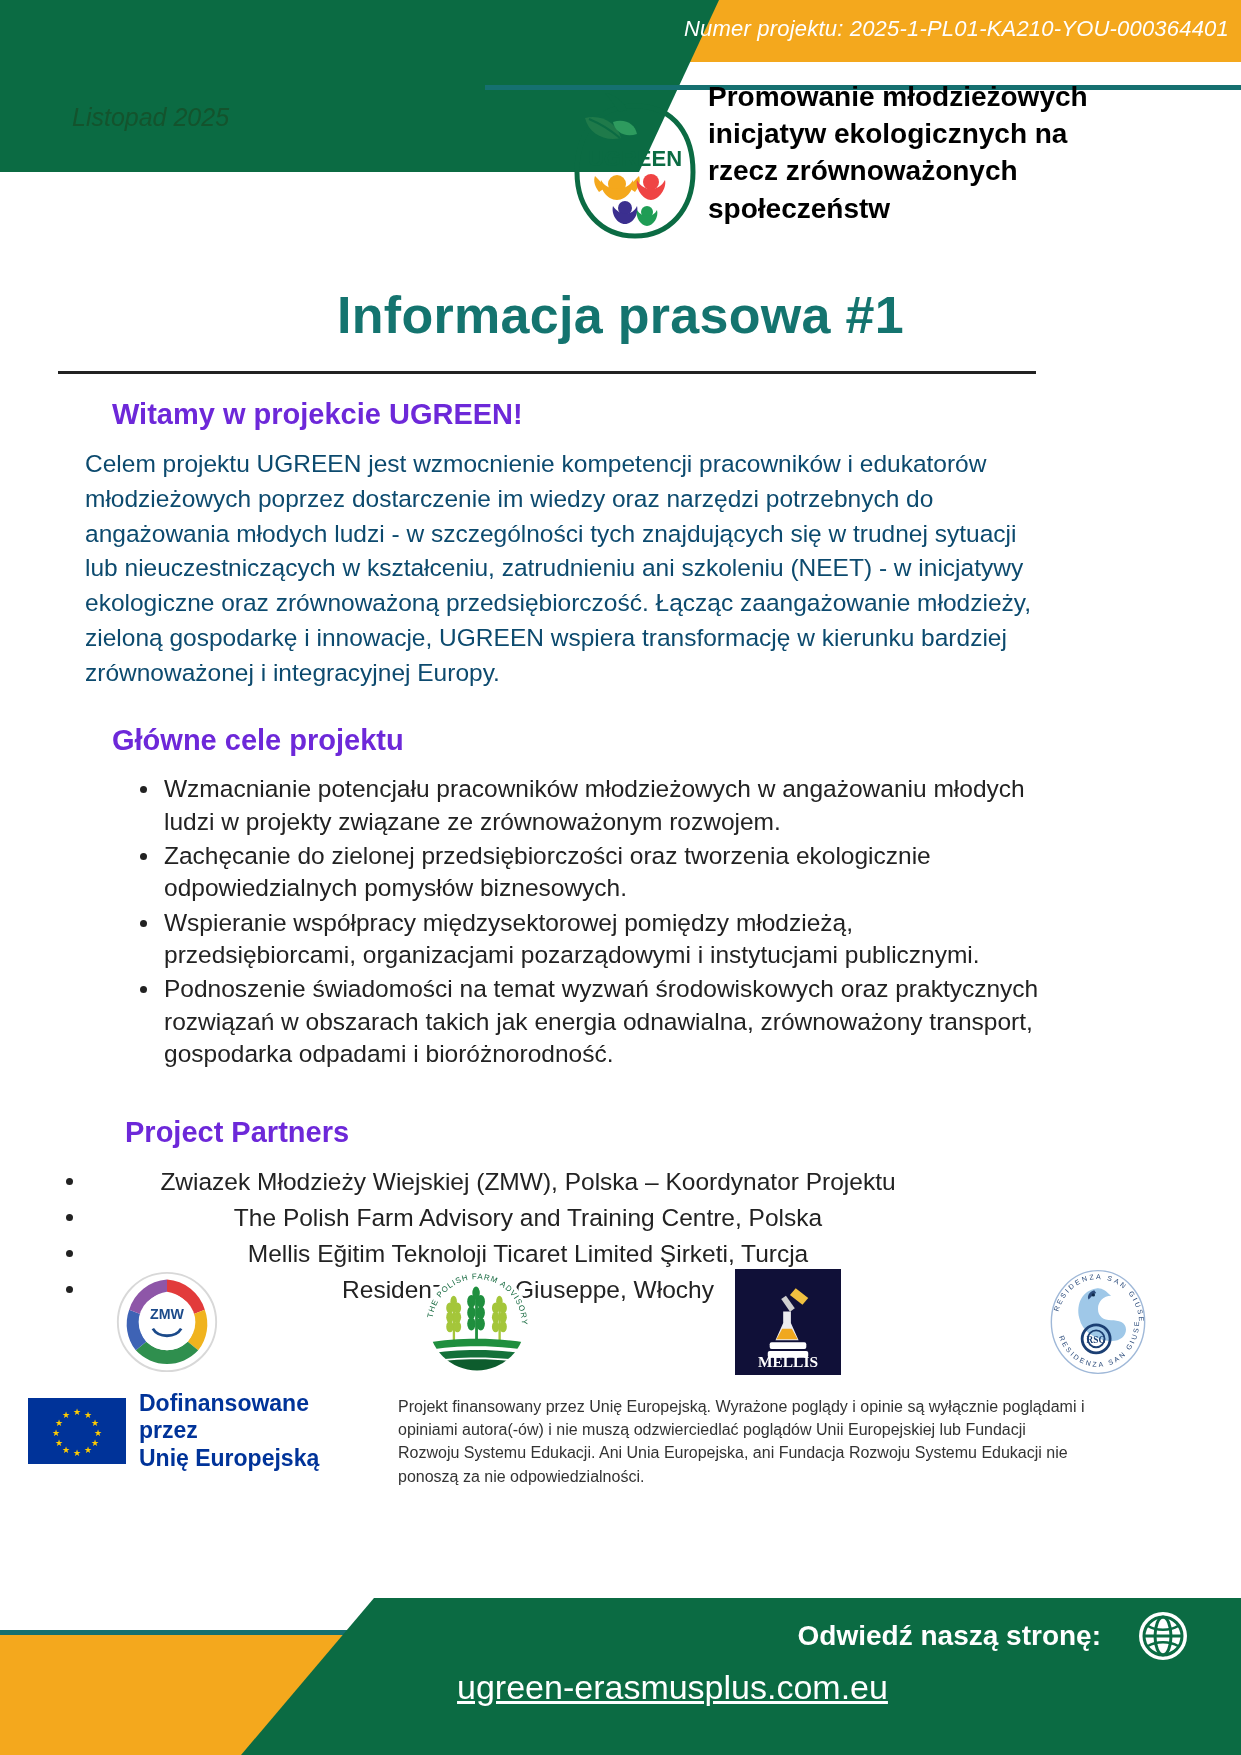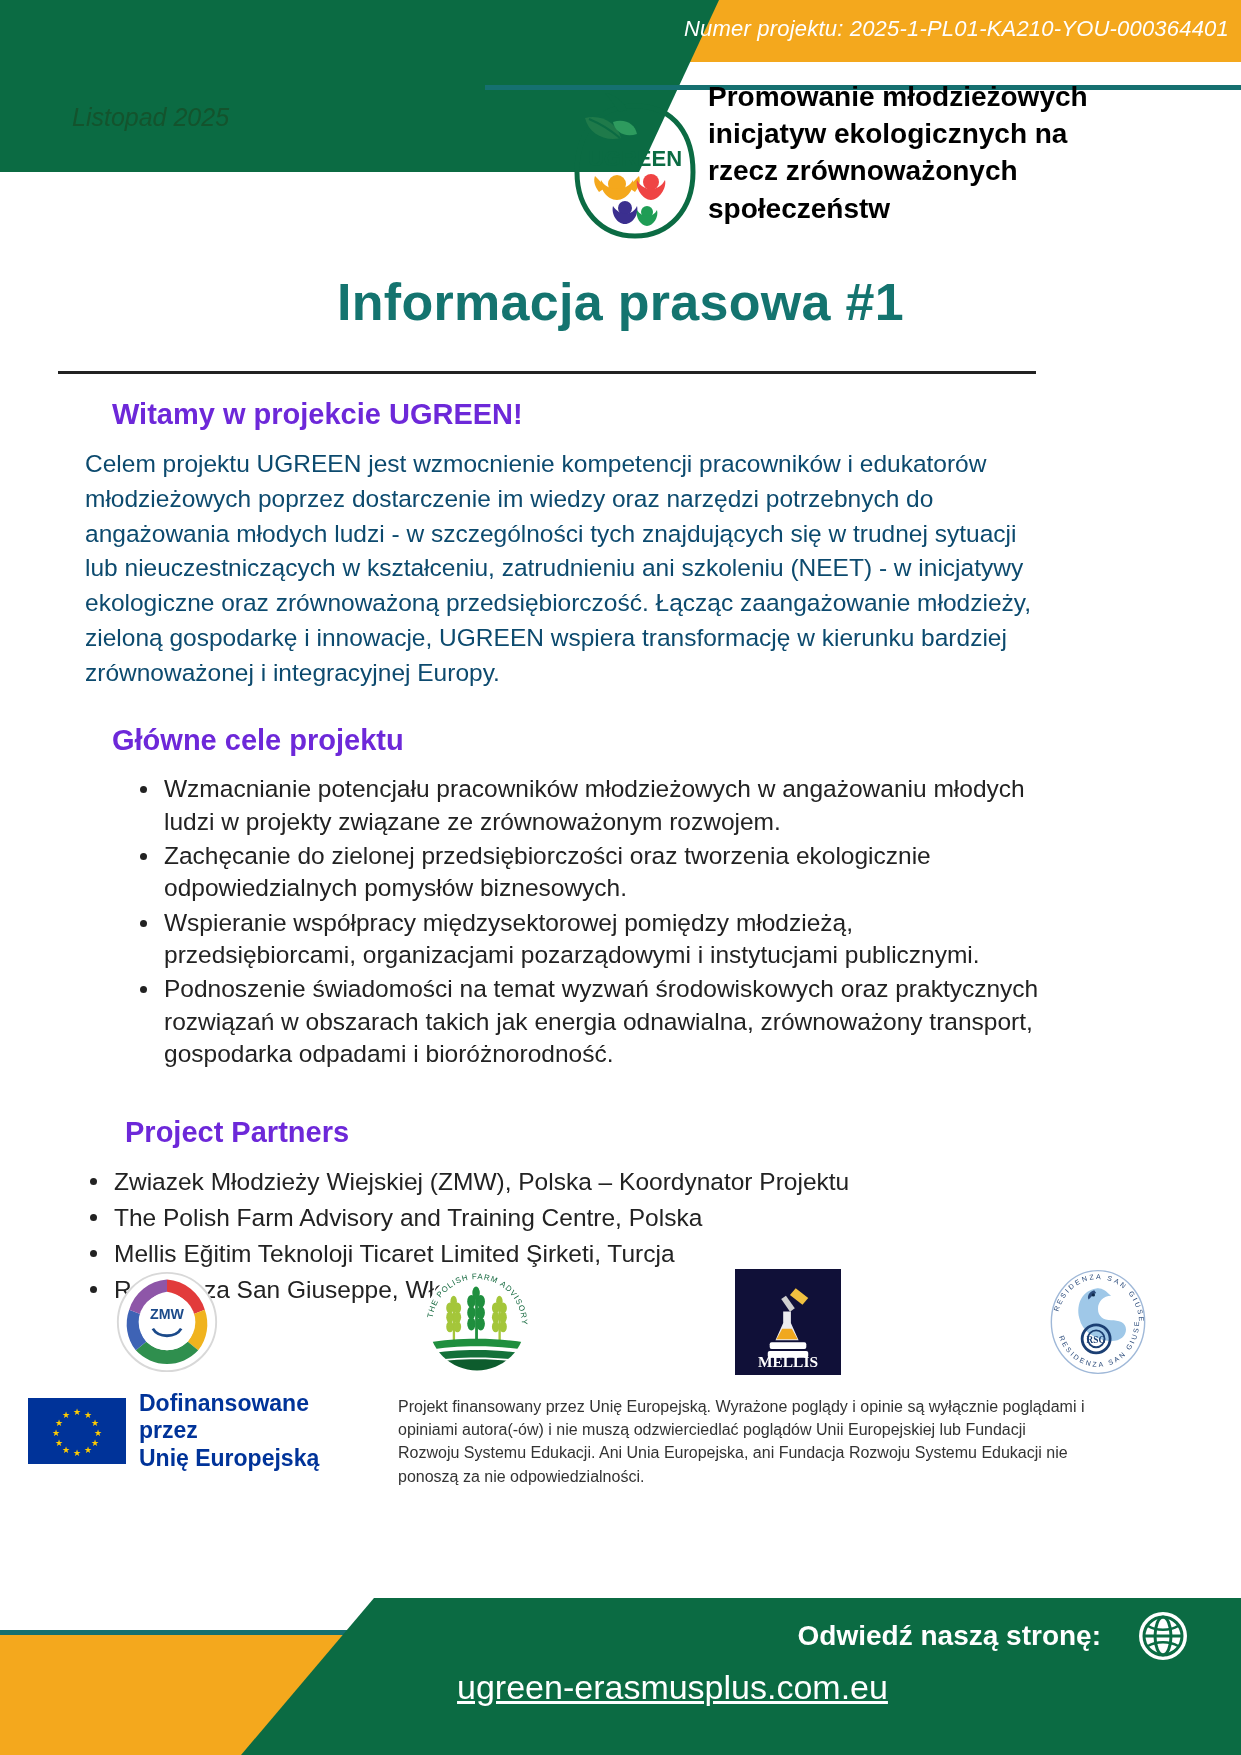--- a/index.html
+++ b/index.html
@@ -93,21 +93,21 @@
     font-size: 28px;
     font-weight: bold;
     line-height: 1.33;
     color: #000000;
   }
 
   
   .main-title {
     position: absolute;
     left: 0;
-    top: 272px;
+    top: 285px;
     width: 1241px;
     text-align: center;
     font-size: 52px;
     font-weight: bold;
     color: #14746f;
     letter-spacing: .3px;
   }
   .title-rule {
     position: absolute;
     left: 58px;
@@ -148,21 +148,21 @@
     padding-left: 24px;
   }
   .bullets li::before {
     content: "";
     position: absolute;
     left: 0; top: 13px;
     width: 7px; height: 7px;
     border-radius: 50%;
     background: #222222;
   }
-  .bullets.partners-list { padding-left: 90px; }
+  .bullets.partners-list { padding-left: 66px; text-align: center; }
   .bullets.partners-list li { line-height: 1.38; }
   .spacer-34 { height: 34px; }
   .spacer-44 { height: 44px; }
 
   
   .logo-row {
     position: absolute;
     left: 12px;
     top: 1262px;
     width: 1241px;

